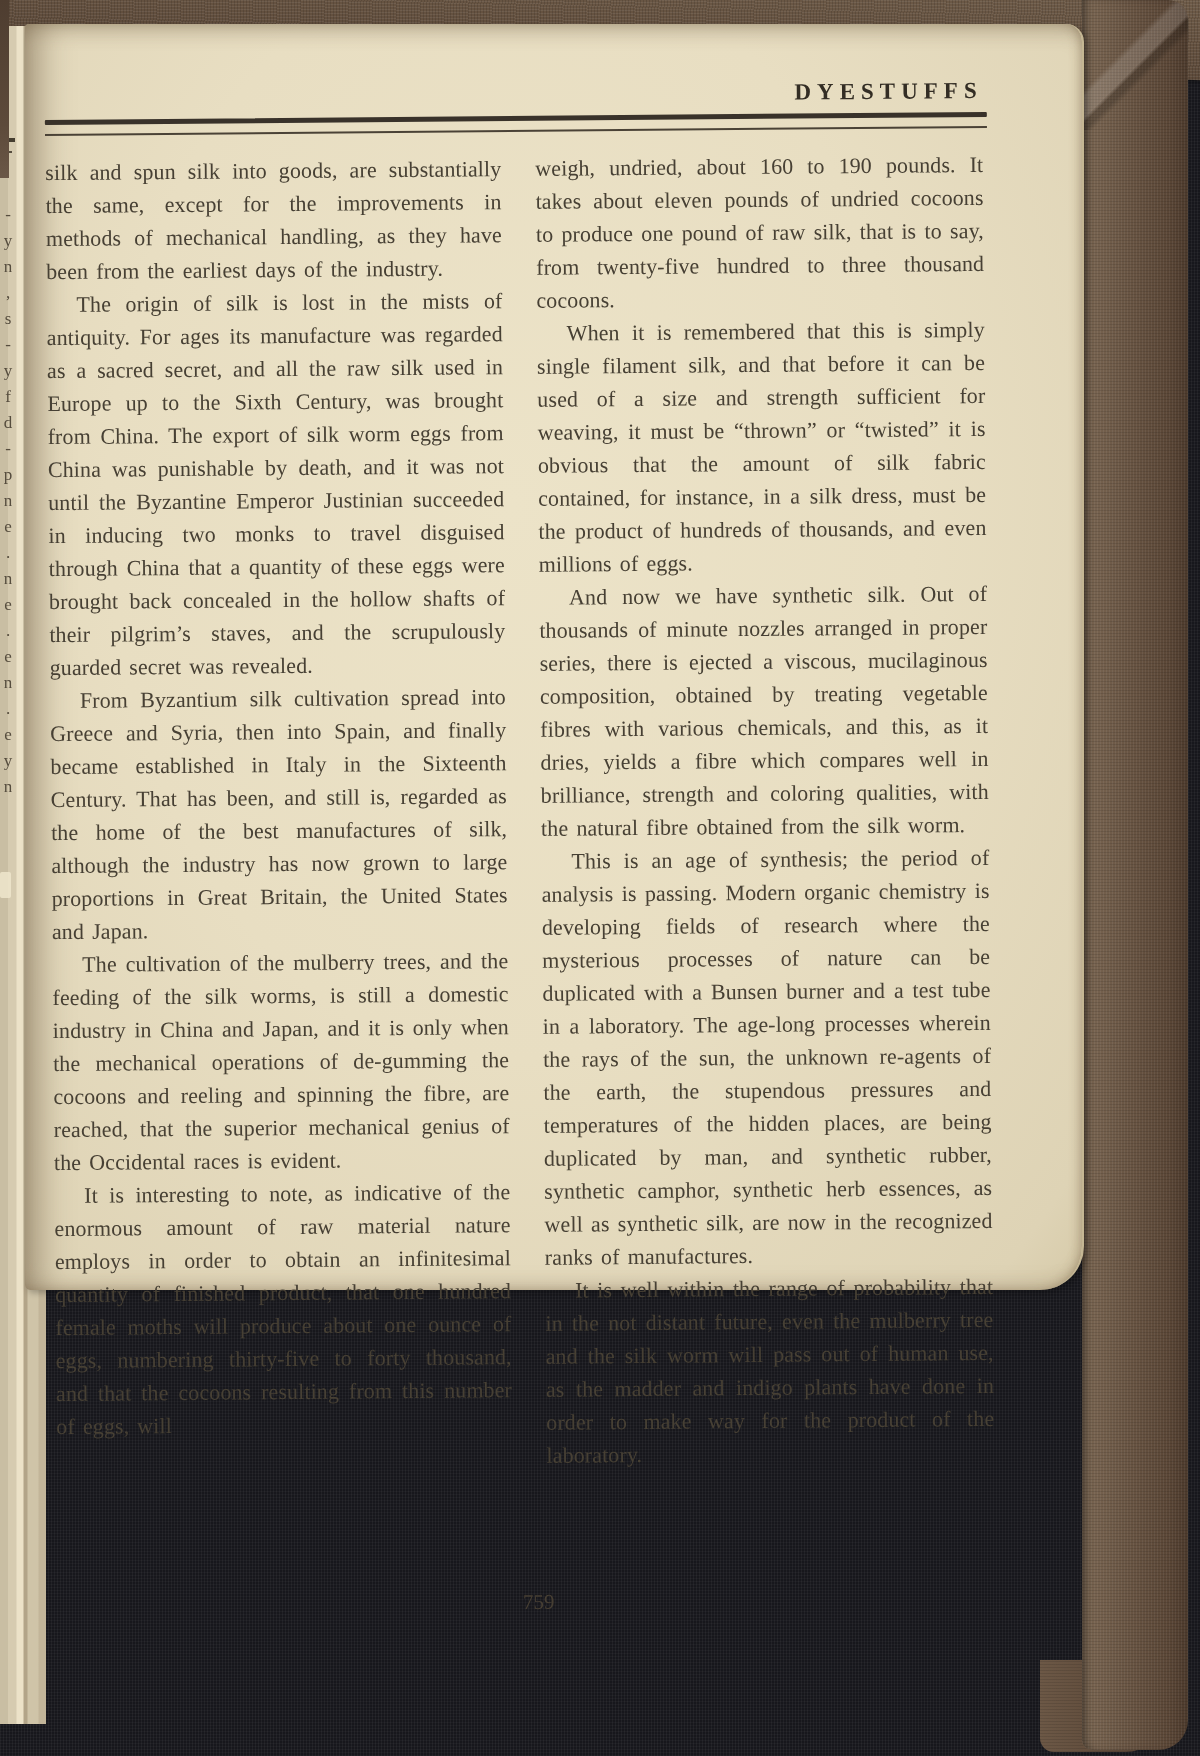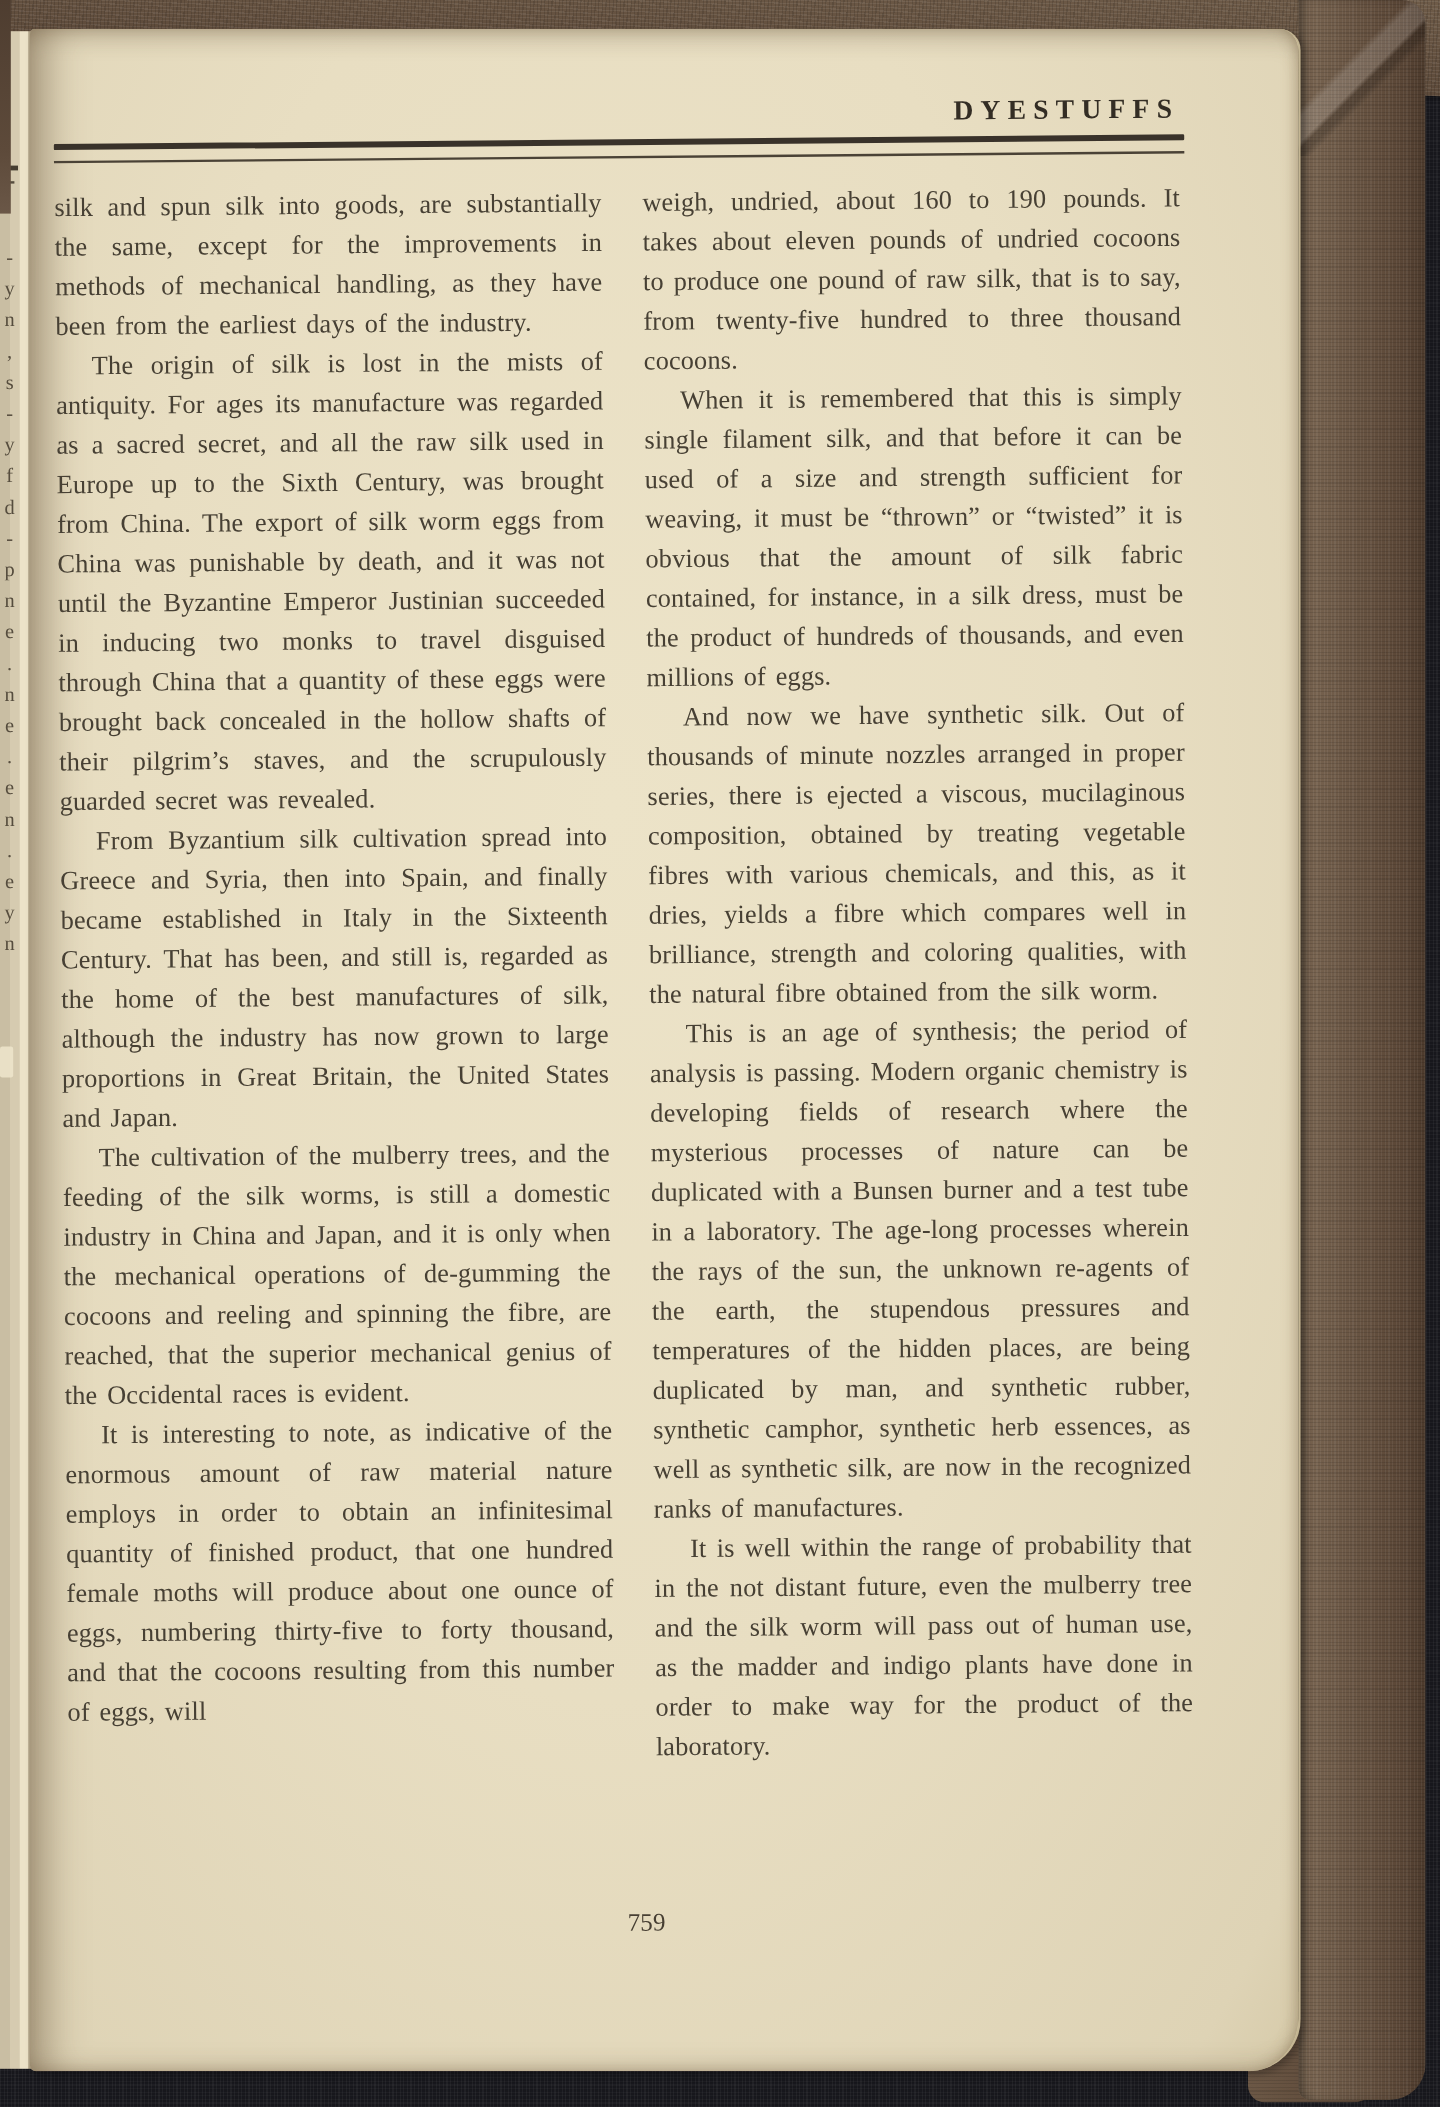--- a/index.html
+++ b/index.html
@@ -58,21 +58,21 @@
   .fragments{
     position:absolute;left:0;top:176px;width:16px;
     font-size:17px;line-height:26px;color:#564d3e;
     white-space:pre-line;text-align:center;
   }
   .strip-rule{position:absolute;left:0;top:112px;width:15px;height:4px;background:#453d30;}
   .strip-rule-thin{position:absolute;left:0;top:125px;width:12px;height:2px;background:#564d3e;}
   .edge-mark{position:absolute;left:0;top:846px;width:11px;height:26px;background:#efe6cd;opacity:.85;border-radius:2px;}
   
   .page{
-    position:absolute;left:25px;top:24px;width:1057px;height:1702px;
+    position:absolute;left:25px;top:24px;width:1057px;height:1266px;
     border-radius:4px 18px 44px 5px;
     background:
       radial-gradient(ellipse at 46% 38%, #ece3c8 0%, #e8dec2 50%, #ded3b5 92%, #d6caa9 100%);
     border-right:2px solid #c4b693;
     box-shadow:
       inset 28px 0 34px -16px rgba(92,72,48,0.50),
       inset 0 16px 22px -14px rgba(92,72,48,0.40),
       inset -8px 0 12px -7px rgba(120,98,66,0.45),
       inset 0 -12px 18px -12px rgba(105,84,56,0.35),
       3px 3px 6px rgba(0,0,0,0.25);

